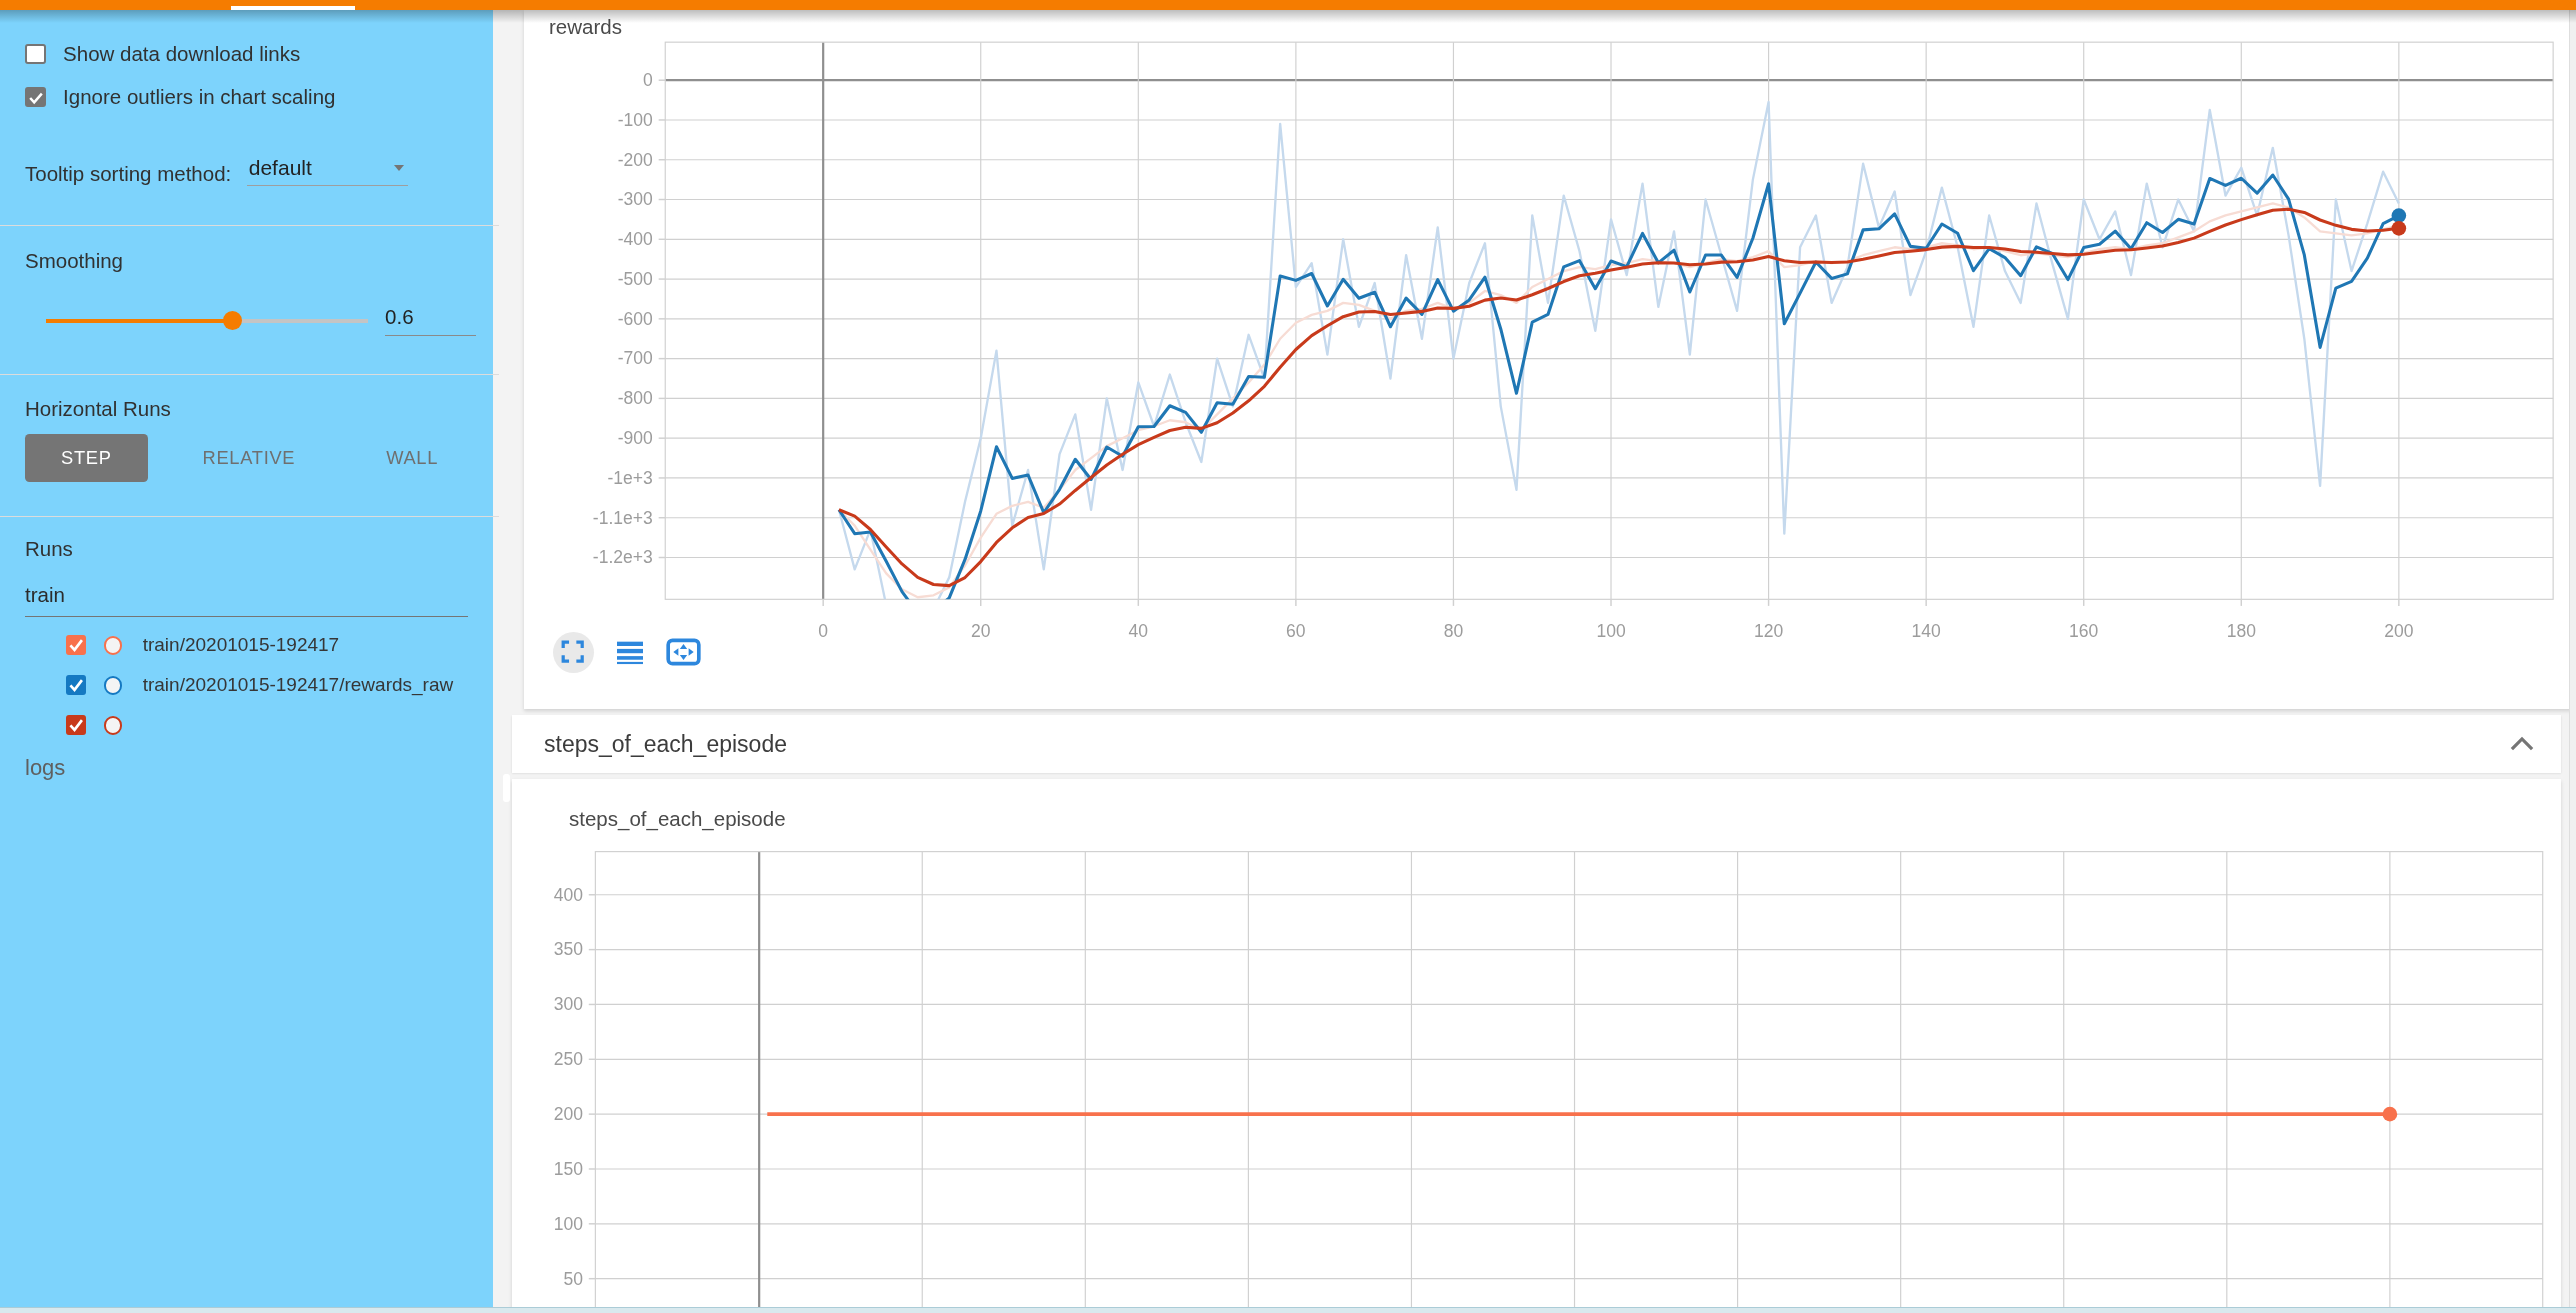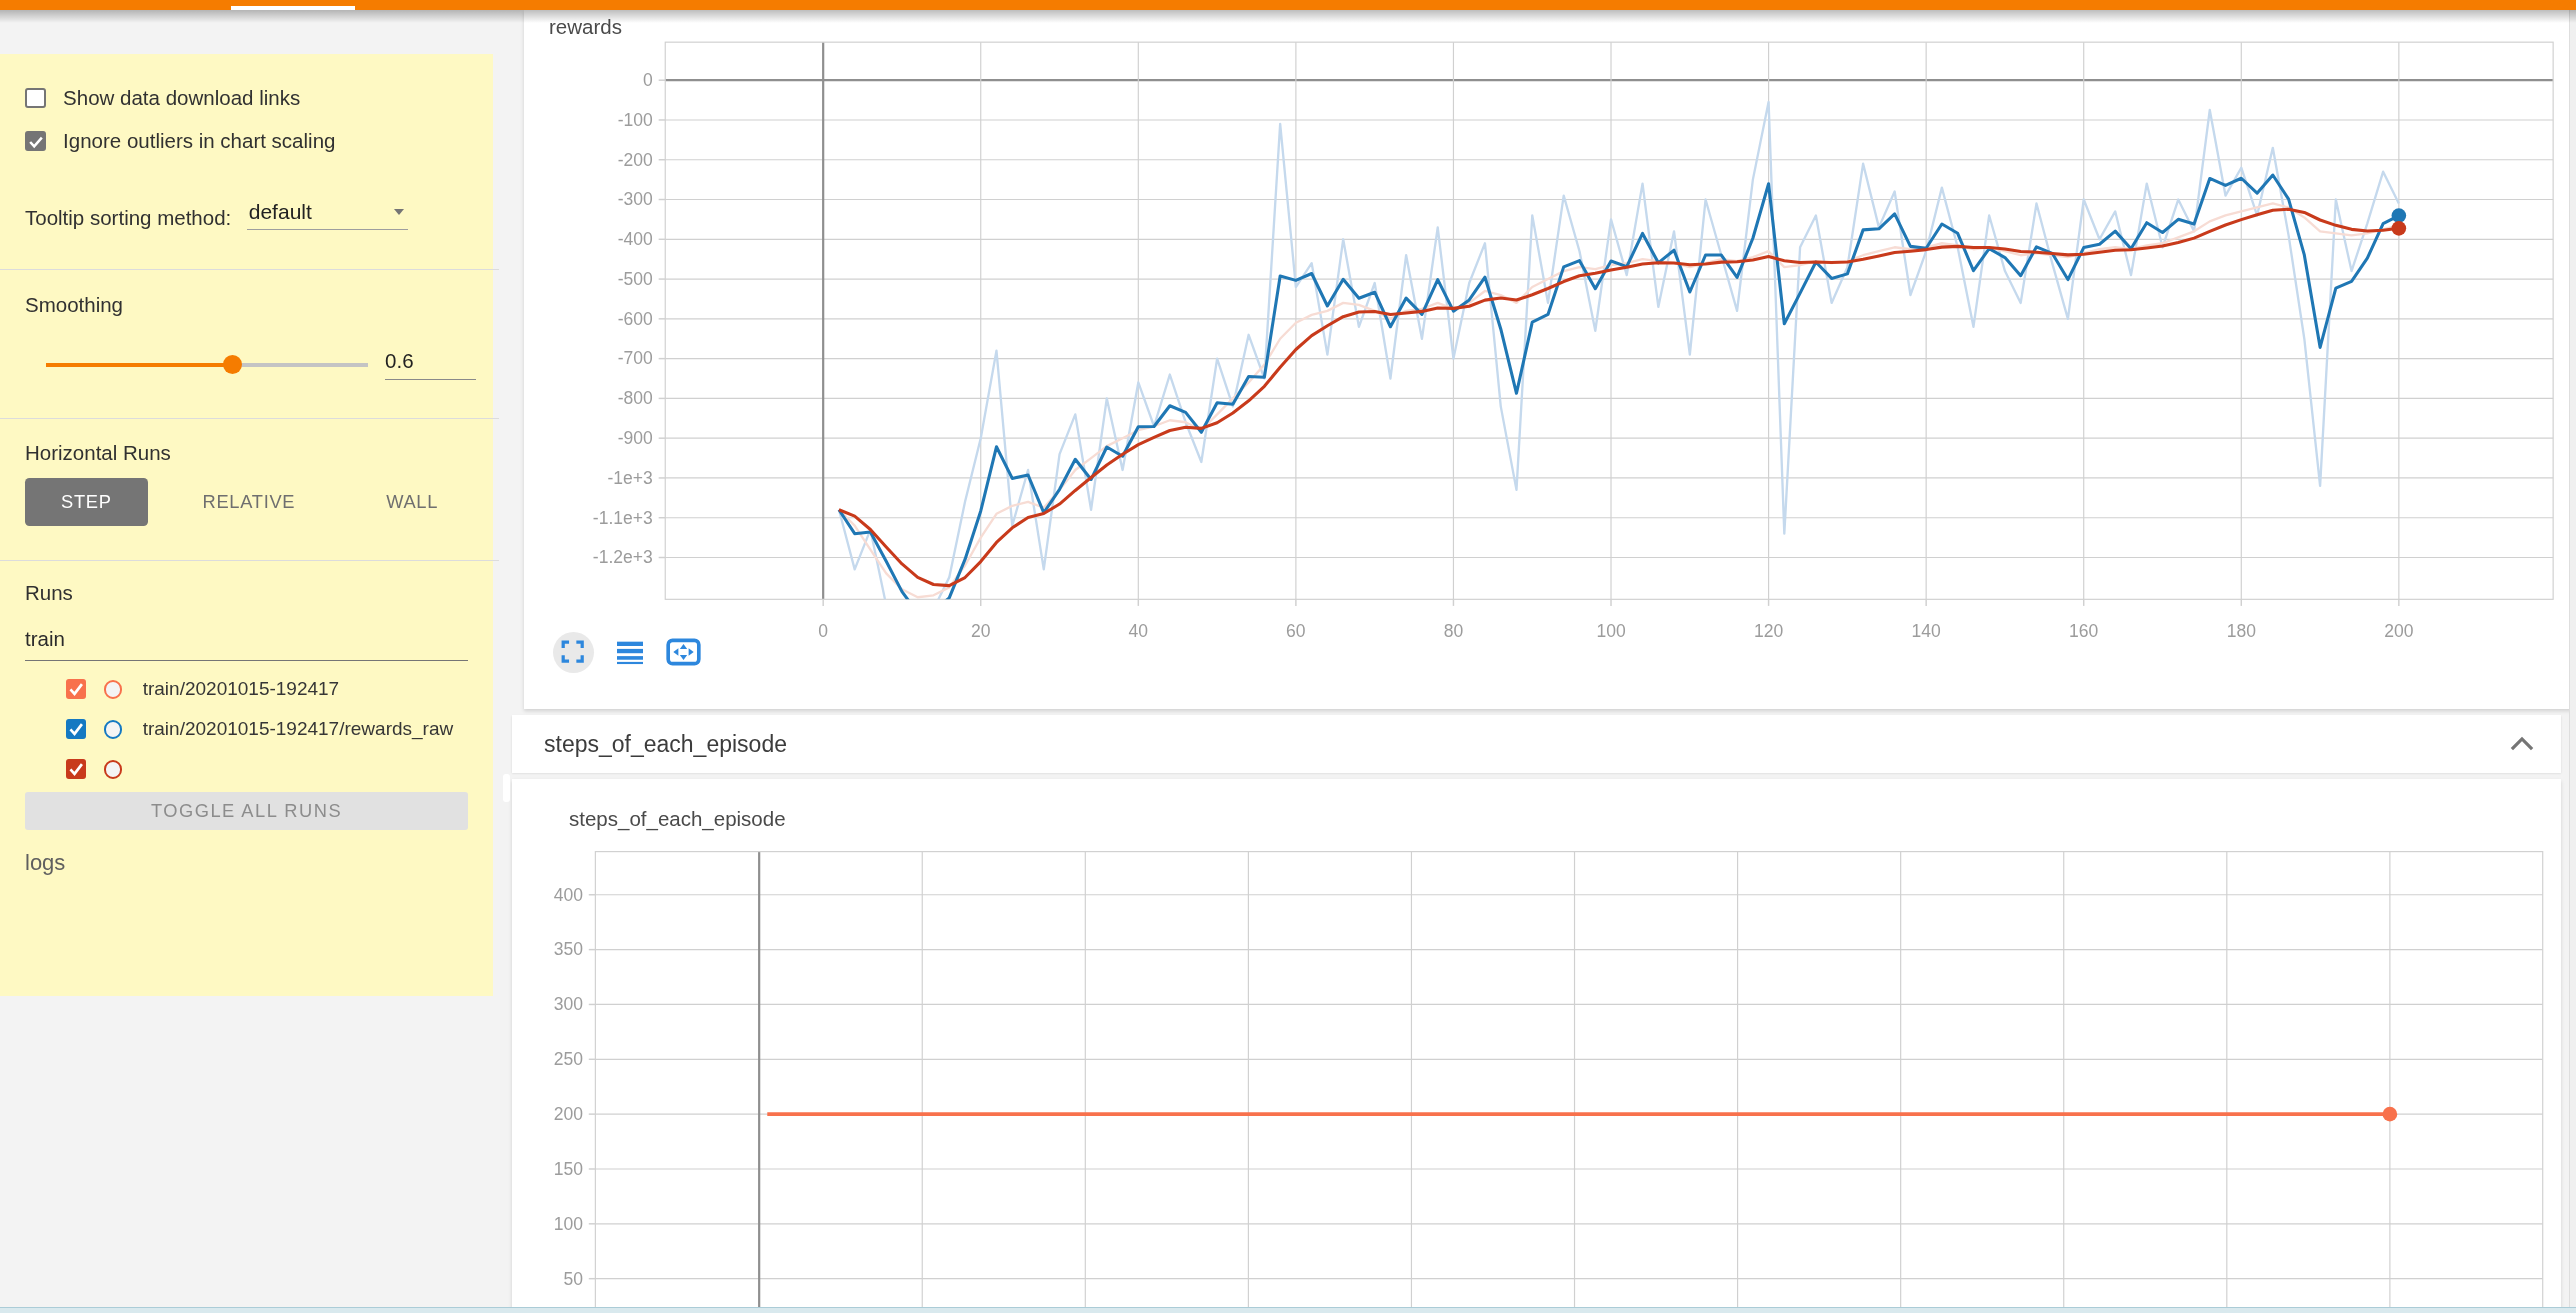--- a/index.html
+++ b/index.html
@@ -7,22 +7,22 @@
        font-family:"Liberation Sans",sans-serif;-webkit-font-smoothing:antialiased;position:relative;}
   #app{position:absolute;inset:0;}
 
   
   .topbar{position:absolute;left:0;top:0;width:2576px;height:10.2px;background:#f57c00;z-index:9;}
   .tab-indicator{position:absolute;left:231px;bottom:0;width:124px;height:4.4px;background:#ffffff;}
   .topbar-shadow{position:absolute;left:0;top:10.2px;width:2576px;height:13px;z-index:8;pointer-events:none;
        background:linear-gradient(rgba(0,0,0,0.26),rgba(0,0,0,0));}
 
   
-  .sidebar{position:absolute;left:0;top:10.2px;width:468px;height:942px;padding:0 0 0 25px;
-       background:#fef9c3;color:#383838;font-size:20.5px;margin-top:44px;}
+  .sidebar{position:absolute;left:0;top:10.2px;width:468px;height:1298px;padding:0 0 0 25px;
+       background:#7dd3fc;color:#383838;font-size:20.5px;}
   .cb-row{display:flex;align-items:center;gap:17.6px;cursor:pointer;}
   .cb-row.first{margin-top:32px;}
   .cb-row + .cb-row{margin-top:19px;}
   .cb{width:20.5px;height:20.5px;border:2.2px solid #757575;border-radius:2.9px;box-sizing:border-box;
       background:#fff;flex:0 0 auto;position:relative;}
   .cb.checked{background:#757575;border-color:#757575;}
   .cb svg{position:absolute;left:0.7px;top:0.7px;display:none;}
   .cb.checked svg{display:block;}
   .cb-label{font-size:20.5px;color:#313131;}
   .tooltip-row{margin-top:47px;display:flex;align-items:flex-end;}
@@ -161,21 +161,20 @@
           <span class="run-label">train/20201015-192417/rewards_raw</span>
         </div>
         <div class="run-row">
           <span class="run-cb" style="background: rgb(200, 58, 27);"><svg width="20" height="20" viewBox="0 0 27 27">
               <path d="M6 14 L11.5 20 L21.5 7" stroke="#fff" stroke-width="3.6" fill="none"></path>
             </svg></span>
           <span class="run-circle" style="border-color: rgb(200, 58, 27);"></span>
         </div>
       </div>
 
-    <button class="toggle-all">TOGGLE ALL RUNS</button>
     <div class="logs">logs</div>
   </aside>
   <div class="side-scroll-sliver"></div>
 
   <section class="card rewards-card">
     <div class="chart-title">rewards</div>
     <svg id="rewards-svg" class="chart" width="2049" height="699" viewBox="0 0 2802 956">
         <clipPath id="clipR">
           <rect x="193" y="44" width="2582" height="762"></rect>
         </clipPath>

